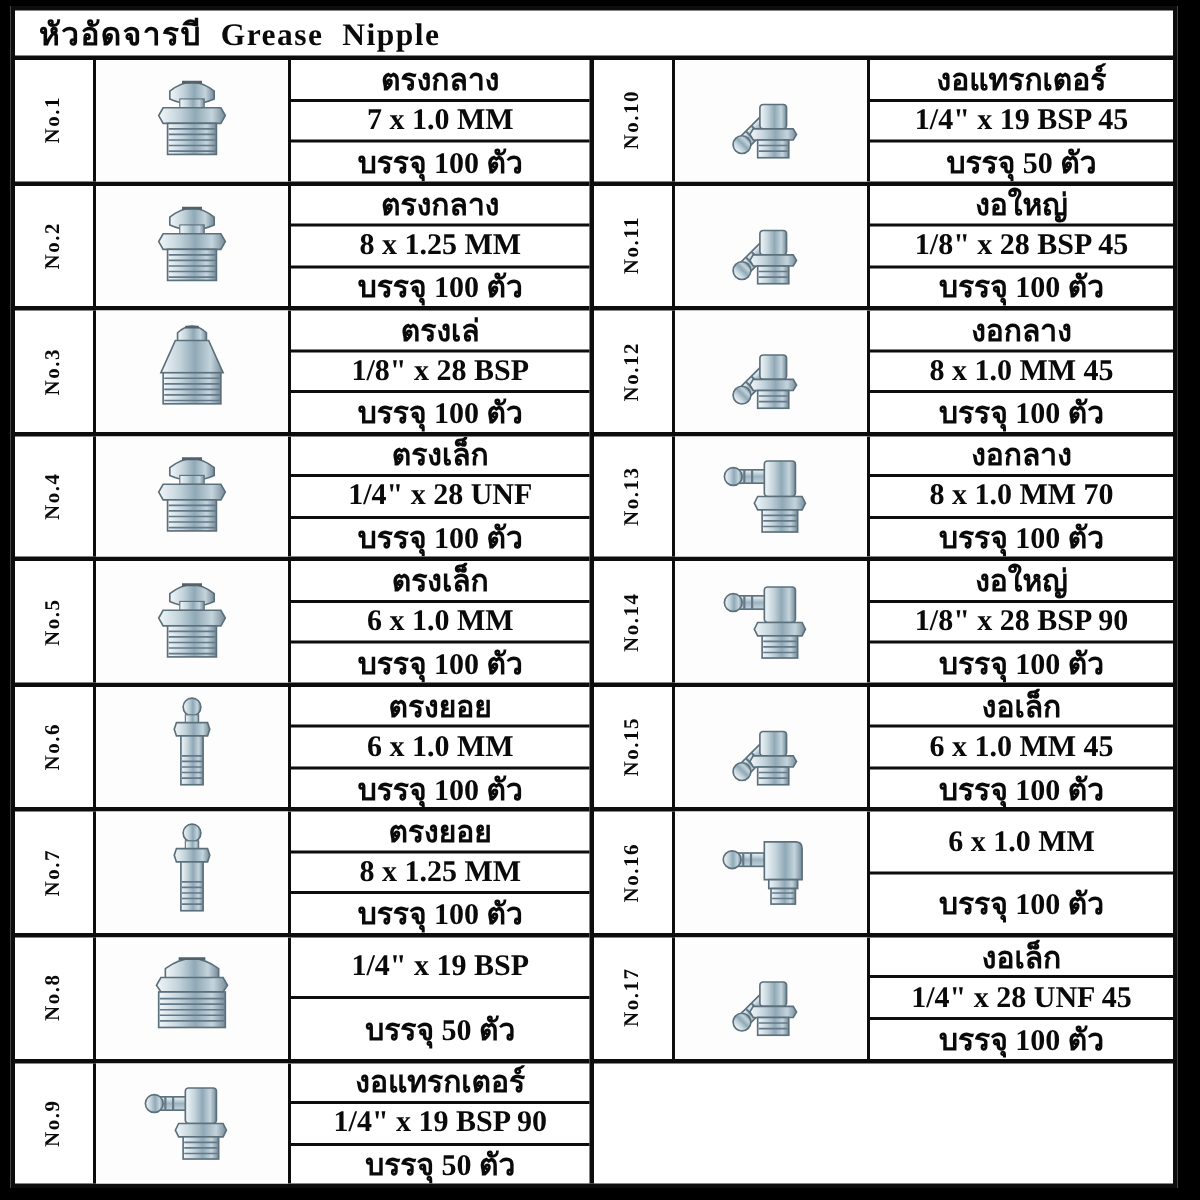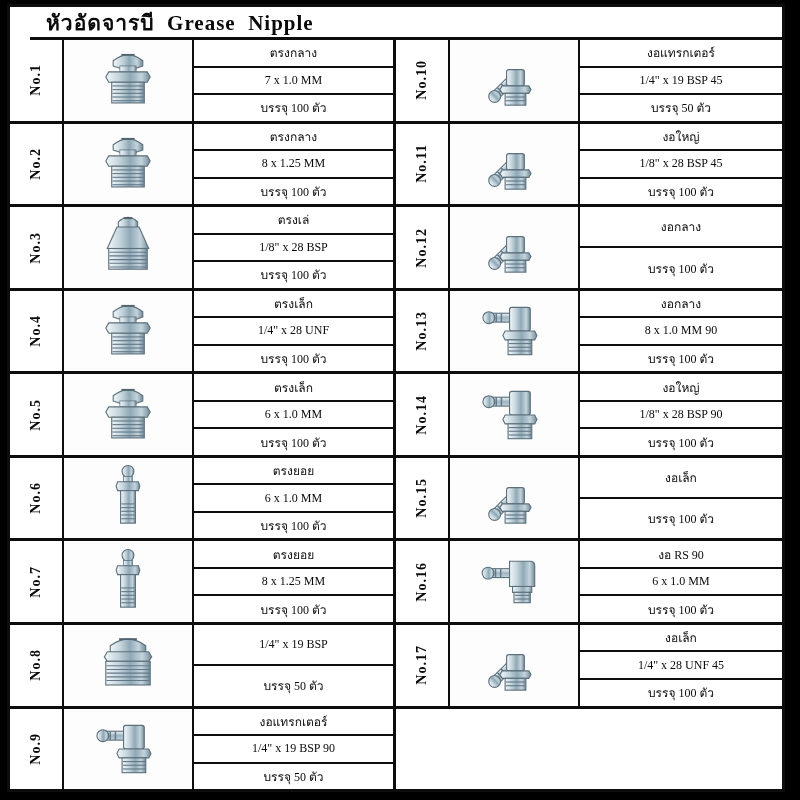--- a/index.html
+++ b/index.html
@@ -9,21 +9,21 @@
     overflow:hidden;
   }
   .sheet{
     position:absolute;left:7px;top:4px;width:778px;height:788px;
     background:#fff;border:3px solid #0d0d0d;
     display:flex;flex-direction:column;box-sizing:border-box;
   }
   .title-bar{
     height:30px;flex:0 0 30px;border-bottom:3px solid #0d0d0d;
     display:flex;align-items:center;padding-left:16px;
-    font-size:21px;font-weight:bold;letter-spacing:1px;white-space:pre;margin-left:20px;
+    font-size:21px;font-weight:bold;letter-spacing:1px;white-space:pre;
   }
   .grid{flex:1;display:flex;min-height:0;}
   .half{display:flex;flex-direction:column;box-sizing:border-box;}
   .half.left{width:50%;border-right:3px solid #0d0d0d;}
   .half.right{flex:1;}
   .row{flex:1;display:flex;min-height:0;box-sizing:border-box;}
   .row:not(:last-child){border-bottom:3px solid #0d0d0d;}
   .cell{box-sizing:border-box;min-width:0;}
   .no-cell{
     flex:0 0 54px;border-right:2px solid #0d0d0d;
@@ -35,21 +35,21 @@
   }
   .img-cell{
     flex:0 0 130px;border-right:2px solid #0d0d0d;
     display:flex;align-items:center;justify-content:center;
     background:#fdfdfd;
   }
   .img-cell svg{width:104px;height:74px;}
   .text-cell{flex:1;display:flex;flex-direction:column;}
   .sub{
     flex:1;display:flex;align-items:center;justify-content:center;
-    font-weight:normal;font-size:12px;white-space:nowrap;overflow:hidden;
+    font-weight:bold;font-size:20px;white-space:nowrap;overflow:hidden;
   }
   .sub:not(:last-child){border-bottom:2px solid #0d0d0d;}
   .row.filler{border-bottom:none;}
   .defs-holder{position:absolute;width:0;height:0;overflow:hidden;}
 </style>
 </head>
 <body>
 
 <div class="defs-holder">
 <svg width="0" height="0" aria-hidden="true">
@@ -357,36 +357,37 @@
     <div class="cell no-cell">
       <span class="no-text">No.12</span>
     </div>
     <div class="cell img-cell">
       <svg viewBox="0 0 100 100">
                 <use href="#sym-elbow45"></use>
               </svg>
     </div>
     <div class="cell text-cell">
       <div class="sub name">งอกลาง</div>
+      <div class="sub size">8 x 1.0 MM 45</div>
       <div class="sub qty">บรรจุ 100 ตัว</div>
     </div>
   </div>
 
   <div class="row">
     <div class="cell no-cell">
       <span class="no-text">No.13</span>
     </div>
     <div class="cell img-cell">
       <svg viewBox="0 0 100 100">
                 <use href="#sym-elbow90"></use>
               </svg>
     </div>
     <div class="cell text-cell">
       <div class="sub name">งอกลาง</div>
-      <div class="sub size">8 x 1.0 MM 90</div>
+      <div class="sub size">8 x 1.0 MM 70</div>
       <div class="sub qty">บรรจุ 100 ตัว</div>
     </div>
   </div>
 
   <div class="row">
     <div class="cell no-cell">
       <span class="no-text">No.14</span>
     </div>
     <div class="cell img-cell">
       <svg viewBox="0 0 100 100">
@@ -404,35 +405,35 @@
     <div class="cell no-cell">
       <span class="no-text">No.15</span>
     </div>
     <div class="cell img-cell">
       <svg viewBox="0 0 100 100">
                 <use href="#sym-elbow45"></use>
               </svg>
     </div>
     <div class="cell text-cell">
       <div class="sub name">งอเล็ก</div>
+      <div class="sub size">6 x 1.0 MM 45</div>
       <div class="sub qty">บรรจุ 100 ตัว</div>
     </div>
   </div>
 
   <div class="row">
     <div class="cell no-cell">
       <span class="no-text">No.16</span>
     </div>
     <div class="cell img-cell">
       <svg viewBox="0 0 100 100">
                 <use href="#sym-rs90"></use>
               </svg>
     </div>
     <div class="cell text-cell">
-      <div class="sub name">งอ RS 90</div>
       <div class="sub size">6 x 1.0 MM</div>
       <div class="sub qty">บรรจุ 100 ตัว</div>
     </div>
   </div>
 
   <div class="row">
     <div class="cell no-cell">
       <span class="no-text">No.17</span>
     </div>
     <div class="cell img-cell">

